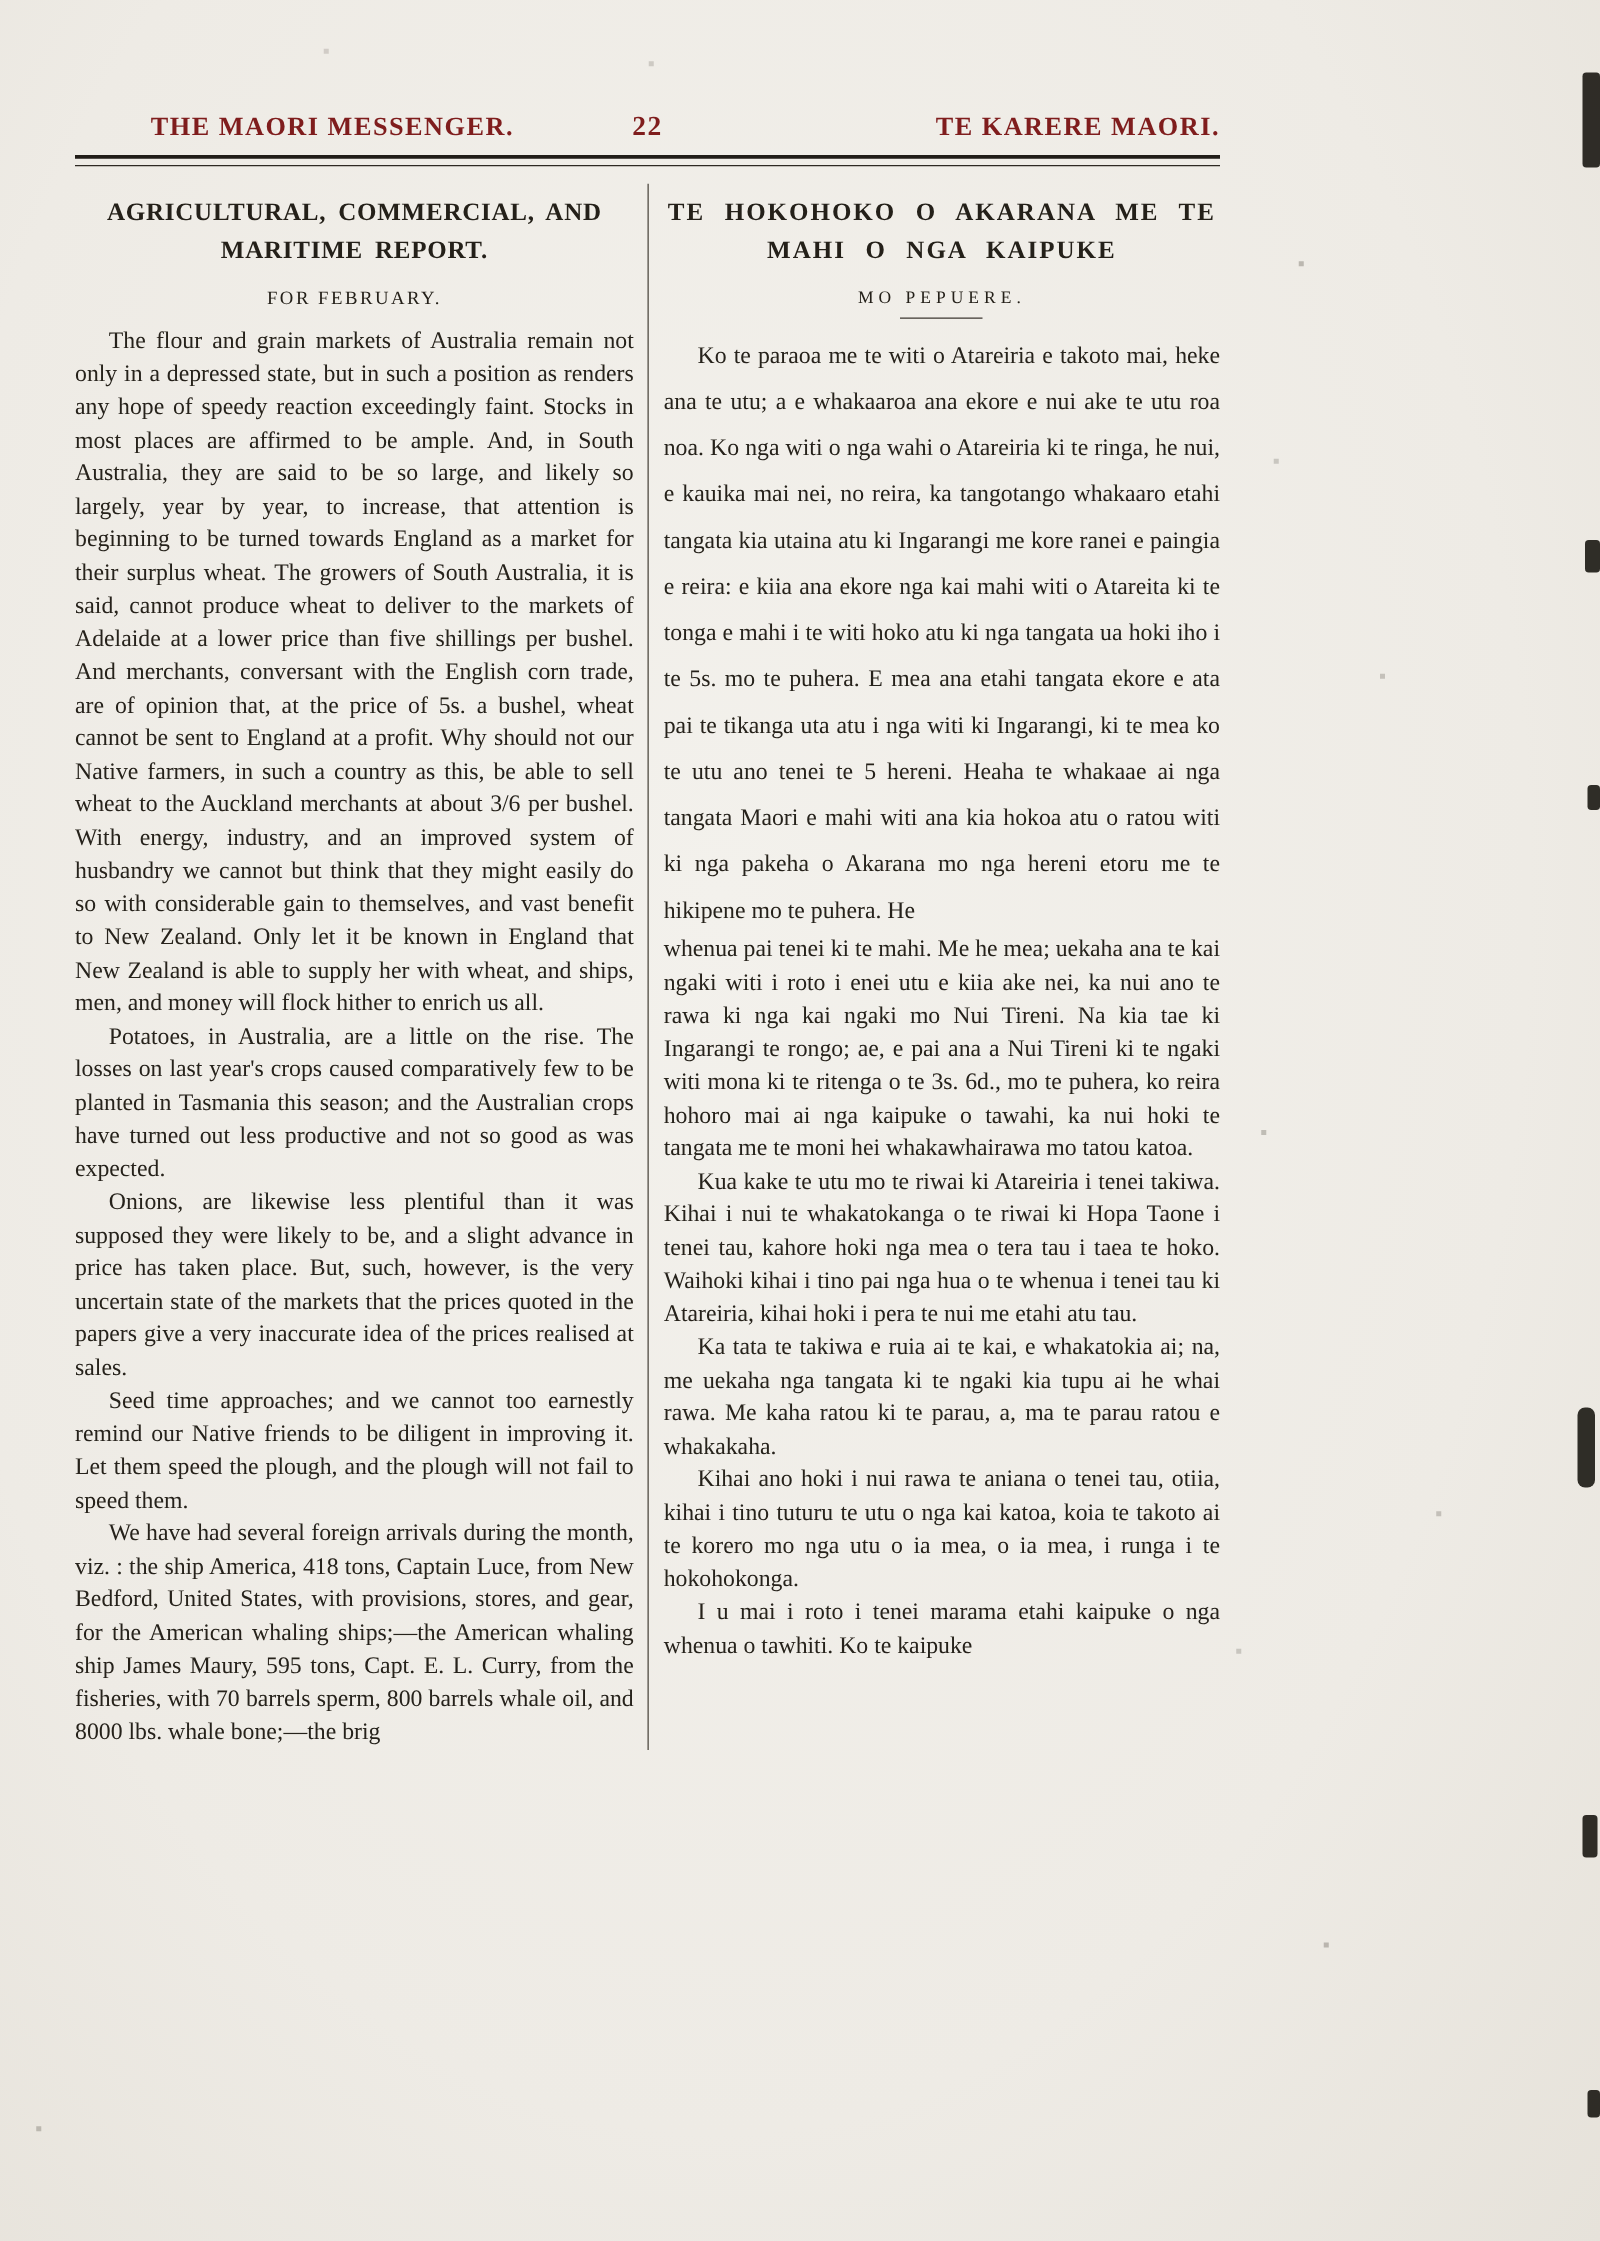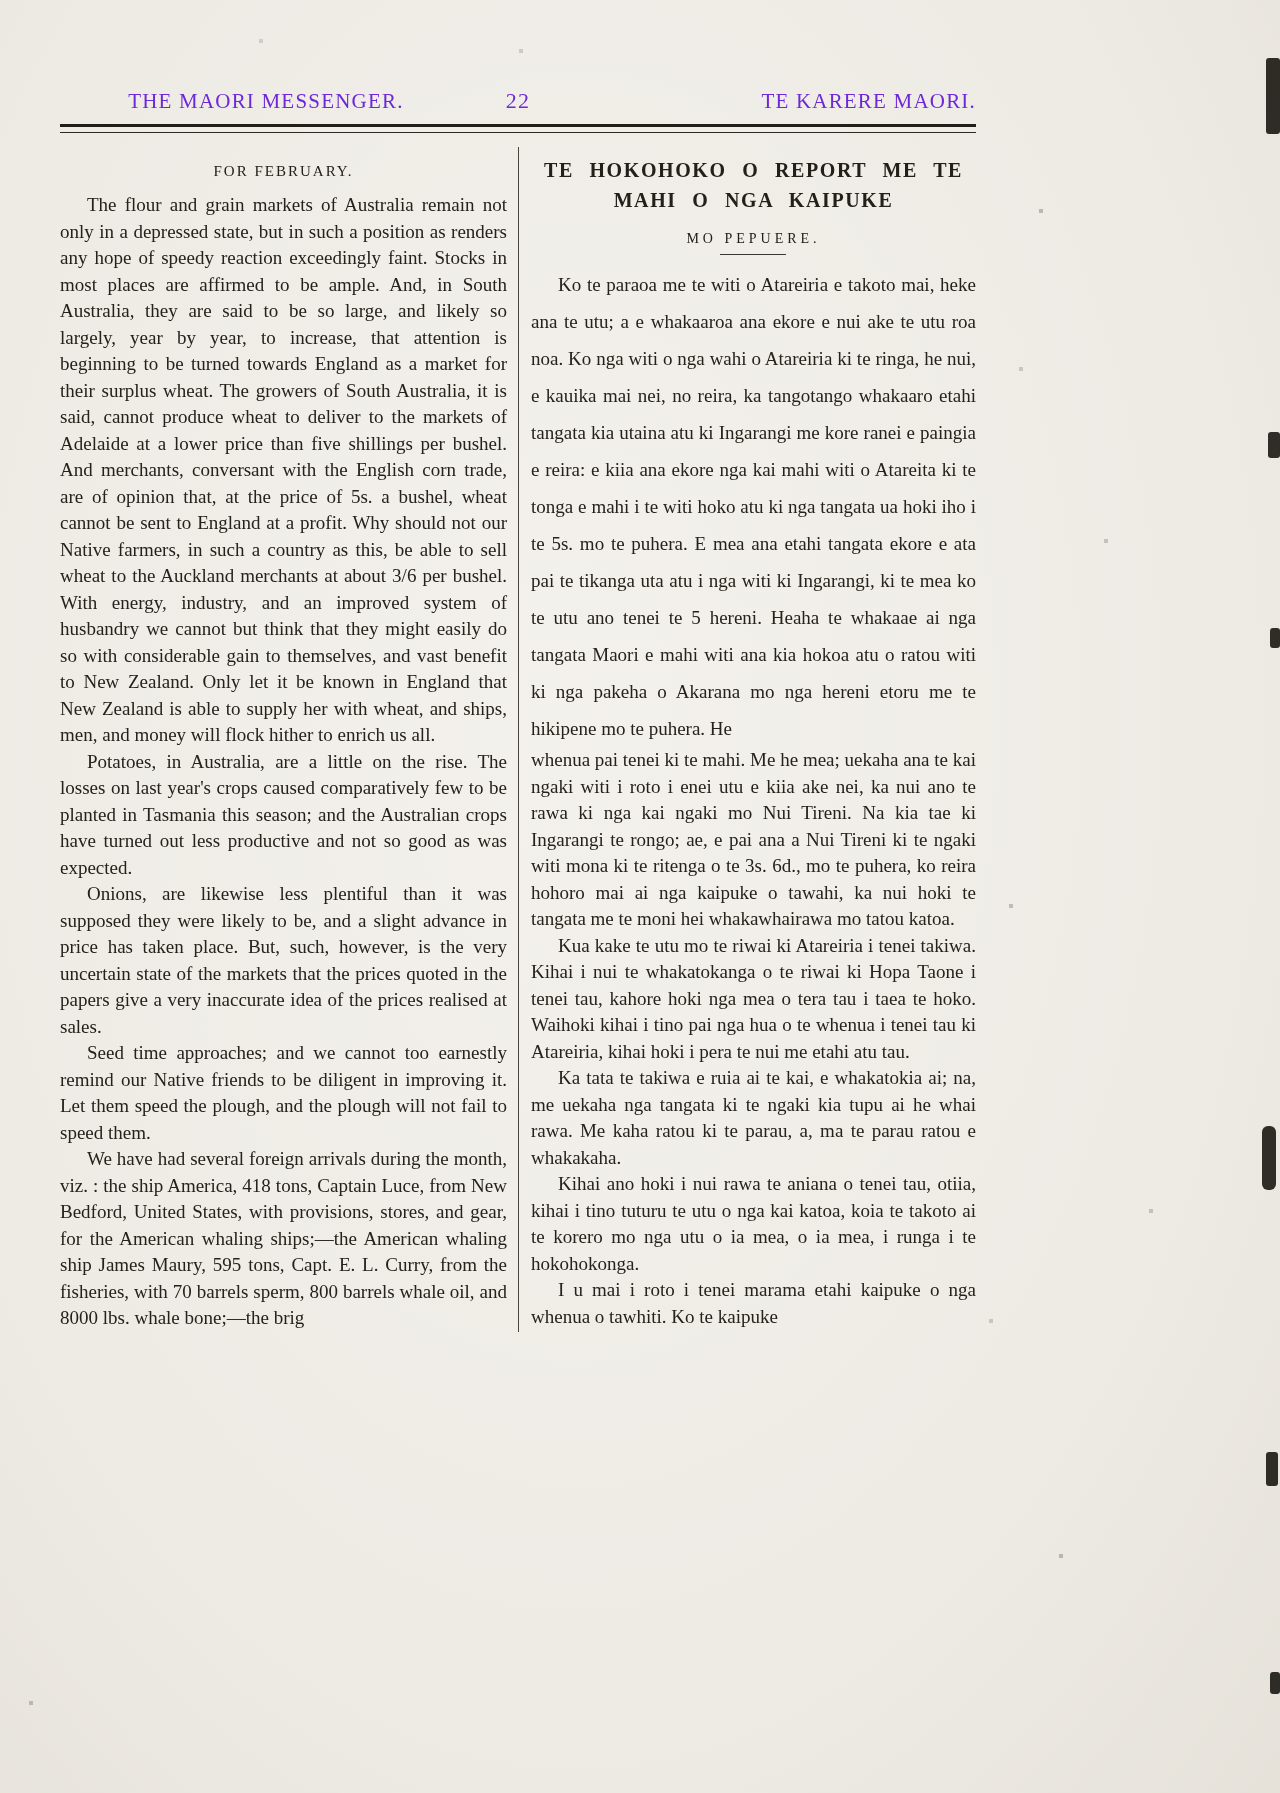--- a/index.html
+++ b/index.html
@@ -18,24 +18,24 @@
     left: 60px;
     top: 88px;
     width: 916px;
   }
 
   
   .masthead {
     display: grid;
     grid-template-columns: 1fr auto 1fr;
     align-items: baseline;
-    font-weight: normal;
+    font-weight: bold;
     font-size: 21px;
     letter-spacing: 1.2px;
-    color: #6d28d9;
+    color: #7f1d1d;
   }
   .mast-left  { text-align: center; }
   .mast-page  { text-align: left; padding: 0 34px; font-size: 22px; }
   .mast-right { text-align: right; }
 
   .rule {
     margin-top: 10px;
     height: 5px;
     border-top: 3px solid #211d18;
     border-bottom: 1px solid #2e2923;
@@ -136,33 +136,34 @@
     <span class="mast-left">THE MAORI MESSENGER.</span>
     <span class="mast-page">22</span>
     <span class="mast-right">TE KARERE MAORI.</span>
   </header>
 
   <div class="rule"></div>
 
   <div class="columns">
 
     <section class="col-left">
+      <h2 class="col-title">AGRICULTURAL, COMMERCIAL, AND MARITIME REPORT.</h2>
       <div class="col-subtitle">FOR FEBRUARY.</div>
 
       <p class="para indent">The flour and grain markets of Australia remain not only in a depressed state, but in such a position as renders any hope of speedy reaction exceedingly faint.  Stocks in most places are affirmed to be ample.  And, in South Australia, they are said to be so large, and likely so largely, year by year, to increase, that attention is beginning to be turned towards England as a market for their surplus wheat.  The growers of South Australia, it is said, cannot produce wheat to deliver to the markets of Adelaide at a lower price than five shillings per bushel. And merchants, conversant with the English corn trade, are of opinion that, at the price of 5s. a bushel, wheat cannot be sent to England at a profit.  Why should not our Native farmers, in such a country as this, be able to sell wheat to the Auckland merchants at about 3/6 per bushel.  With energy, industry, and an improved system of husbandry we cannot but think that they might easily do so with considerable gain to themselves, and vast benefit to New Zealand. Only let it be known in England that New Zealand is able to supply her with wheat, and ships, men, and money will flock hither to enrich us all.</p>
       <p class="para indent">Potatoes, in Australia, are a little on the rise.  The losses on last year's crops caused comparatively few to be planted in Tasmania this season; and the Australian crops have turned out less productive and not so good as was expected.</p>
       <p class="para indent">Onions, are likewise less plentiful than it was supposed they were likely to be, and a slight advance in price has taken place. But, such, however, is the very uncertain state of the markets that the prices quoted in the papers give a very inaccurate idea of the prices realised at sales.</p>
       <p class="para indent">Seed time approaches; and we cannot too earnestly remind our Native friends to be diligent in improving it.  Let them speed the plough, and the plough will not fail to speed them.</p>
       <p class="para indent">We have had several foreign arrivals during the month, viz. : the ship America, 418 tons, Captain Luce, from New Bedford, United States, with provisions, stores, and gear, for the American whaling ships;—the American whaling ship James Maury, 595 tons, Capt. E. L. Curry, from the fisheries, with 70 barrels sperm, 800 barrels whale oil, and 8000 lbs. whale bone;—the brig</p>
     </section>
 
     <div class="divider"></div>
 
     <section class="col-right">
-      <h2 class="col-title">TE HOKOHOKO O REPORT ME TE MAHI O NGA KAIPUKE</h2>
+      <h2 class="col-title">TE HOKOHOKO O AKARANA ME TE MAHI O NGA KAIPUKE</h2>
       <div class="col-subtitle">MO PEPUERE.</div>
       <div class="sub-rule"></div>
 
       <p class="para indent leaded">Ko te paraoa me te witi o Atareiria e takoto mai, heke ana te utu; a e whakaaroa ana ekore e nui ake te utu roa noa.  Ko nga witi o nga wahi o Atareiria ki te ringa, he nui, e kauika mai nei, no reira, ka tangotango whakaaro etahi tangata kia utaina atu ki Ingarangi me kore ranei e paingia e reira: e kiia ana ekore nga kai mahi witi o Atareita ki te tonga e mahi i te witi hoko atu ki nga tangata ua hoki iho i te 5s. mo te puhera.  E mea ana etahi tangata ekore e ata pai te tikanga uta atu i nga witi ki Ingarangi, ki te mea ko te utu ano tenei te 5 hereni.  Heaha te whakaae ai nga tangata Maori e mahi witi ana kia hokoa atu o ratou witi ki nga pakeha o Akarana mo nga hereni etoru me te hikipene mo te puhera.  He</p>
       <p class="para">whenua pai tenei ki te mahi.  Me he mea; uekaha ana te kai ngaki witi i roto i enei utu e kiia ake nei, ka nui ano te rawa ki nga kai ngaki mo Nui Tireni.  Na kia tae ki Ingarangi te rongo; ae, e pai ana a Nui Tireni ki te ngaki witi mona ki te ritenga o te 3s. 6d., mo te puhera, ko reira hohoro mai ai nga kaipuke o tawahi, ka nui hoki te tangata me te moni hei whakawhairawa mo tatou katoa.</p>
       <p class="para indent">Kua kake te utu mo te riwai ki Atareiria i tenei takiwa.  Kihai i nui te whakatokanga o te riwai ki Hopa Taone i tenei tau, kahore hoki nga mea o tera tau i taea te hoko.  Waihoki kihai i tino pai nga hua o te whenua i tenei tau ki Atareiria, kihai hoki i pera te nui me etahi atu tau.</p>
       <p class="para indent">Ka tata te takiwa e ruia ai te kai, e whakatokia ai; na, me uekaha nga tangata ki te ngaki kia tupu ai he whai rawa.  Me kaha ratou ki te parau, a, ma te parau ratou e whakakaha.</p>
       <p class="para indent">Kihai ano hoki i nui rawa te aniana o tenei tau, otiia, kihai i tino tuturu te utu o nga kai katoa, koia te takoto ai te korero mo nga utu o ia mea, o ia mea, i runga i te hokohokonga.</p>
       <p class="para indent">I u mai i roto i tenei marama etahi kaipuke o nga whenua o tawhiti.  Ko te kaipuke</p>
     </section>

